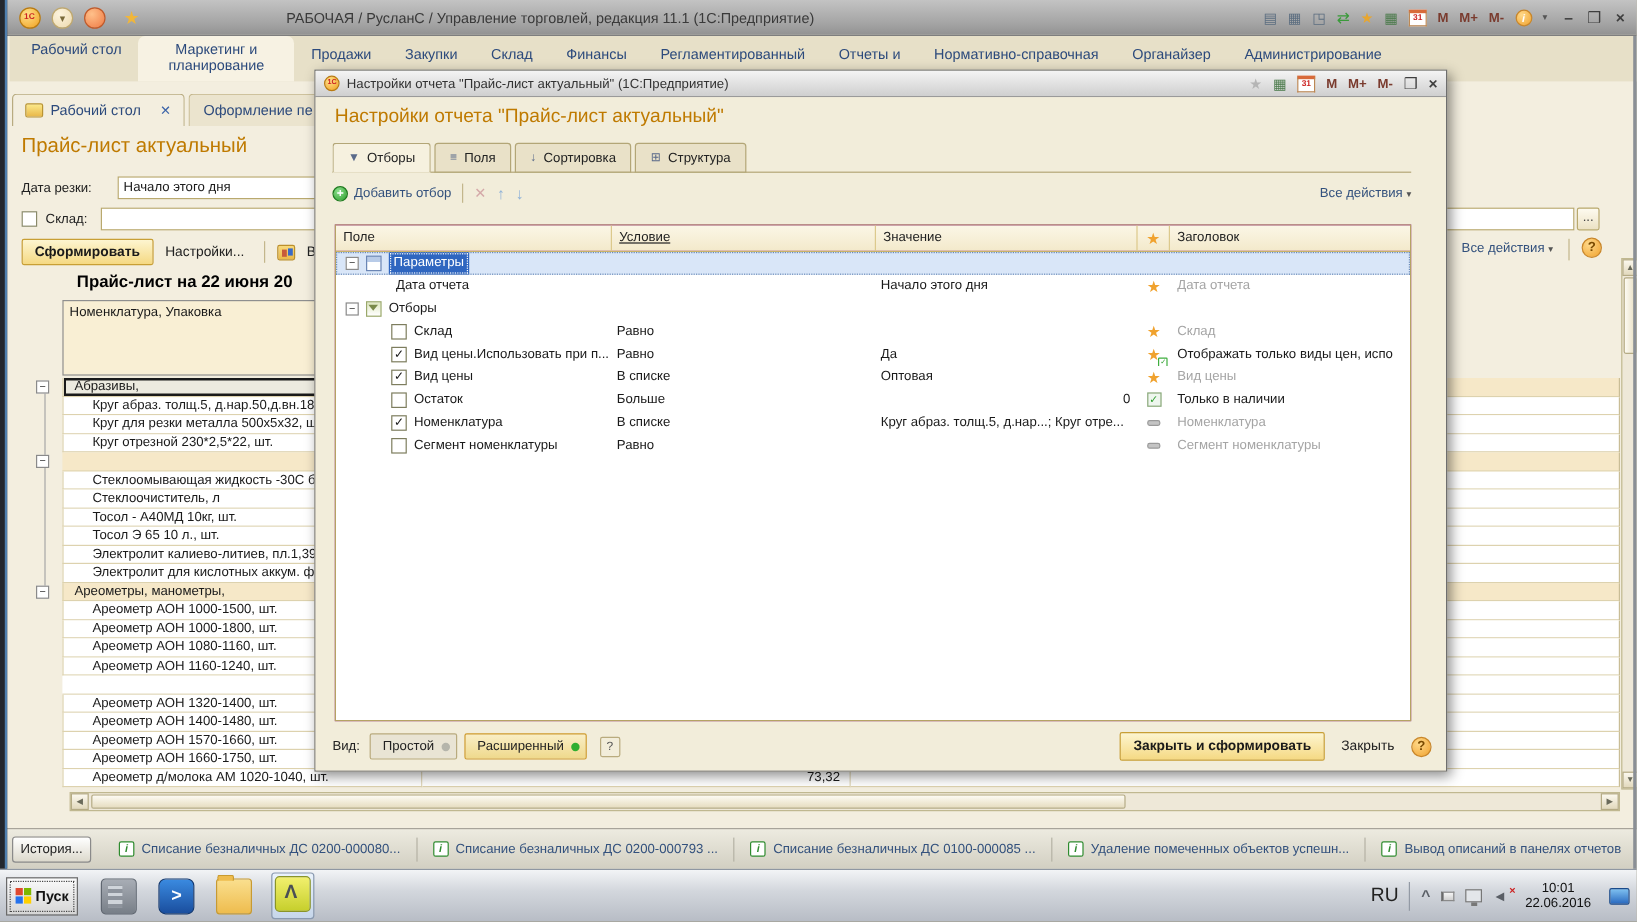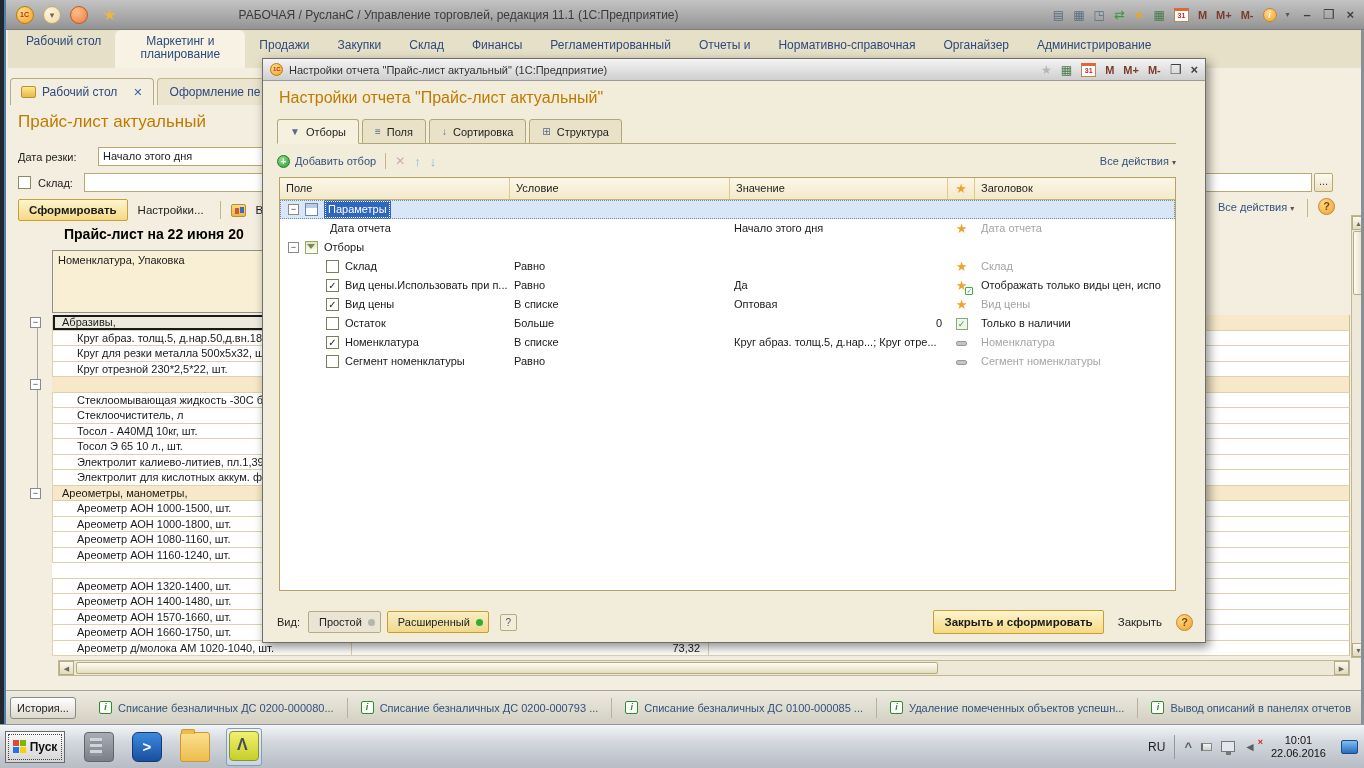--- a/index.html
+++ b/index.html
@@ -127,21 +127,21 @@
 .ticn { font-size:10px; color:#5a6a8a; }
 .dlgtabline { position:absolute; left:14px; width:899px; top:62px; border-top:1px solid #b3a677; z-index:1; }
 .dlgtoolbar { position:absolute; left:14px; top:68px; width:899px; height:24px; display:flex; align-items:center; gap:9px; }
 .addbtn { display:flex; align-items:center; gap:5px; color:#33517d; }
 .plus { width:13px; height:13px; border-radius:50%; background:radial-gradient(circle at 35% 30%,#8ce08c,#2e9e2e); border:1px solid #1e7a1e; color:#fff; font-style:normal; font-weight:bold; font-size:10px; line-height:12px; text-align:center; }
 .tsep { width:1px; height:16px; background:#c3b68b; }
 .delico { color:#d4a8a8; font-size:12px; font-weight:bold; }
 .arrv { color:#8fb2d8; font-size:13px; font-weight:bold; }
 .aadlg { margin-left:auto; }
 
-.dlgtable { position:absolute; left:16px; top:96px; width:897px; height:414px; border:1px solid #b5a264; background:#a21caf; }
+.dlgtable { position:absolute; left:16px; top:106px; width:897px; height:414px; border:1px solid #b5a264; background:#a21caf; }
 #dlg-thead { display:flex; height:22px; background:linear-gradient(#fbf6e6,#f3e9cb); border-bottom:1px solid #c9b267; }
 .hcell { padding:4px 6px; font-size:11px; color:#222; border-right:1px solid #dcc98c; overflow:hidden; white-space:nowrap; }
 .hcell:last-child { border-right:none; }
 .hcell.starh { color:#f0a22e; text-align:center; padding:3px 0; font-size:13px; }
 #dlg-tbody { position:absolute; left:0; top:22px; right:0; bottom:0; overflow:hidden; background:#fff; }
 .drow { display:flex; height:19px; line-height:19px; font-size:11px; white-space:nowrap; }
 .drow.sel { background:#d9e6f8; outline:1px dotted #6a8ab8; outline-offset:-1px; }
 .dc { overflow:hidden; flex:none; }
 .c0 { display:flex; align-items:center; gap:6px; }
 .dexp { width:11px; height:11px; border:1px solid #8a8a8a; background:#fff; font-size:9px; line-height:8px; text-align:center; color:#333; flex:none; }
@@ -189,21 +189,21 @@
 .tico { width:30px; height:30px; margin:0 9px; border-radius:4px; display:inline-block; }
 .tico.mgmt { background:linear-gradient(#a8adb5,#787f88); border:1px solid #5f6670; position:relative; }
 .tico.mgmt::after { content:""; position:absolute; left:5px; top:5px; width:12px; height:18px; background:repeating-linear-gradient(#cfd4da 0 3px,#8d939c 3px 6px); }
 .tico.ps { background:linear-gradient(#3a8ae0,#1a4e9e); border:1px solid #143a72; color:#fff; font-weight:bold; font-size:15px; text-align:center; line-height:27px; border-radius:6px; }
 .tico.folder { background:linear-gradient(#fadf8e,#eebc4e); border:1px solid #c89a30; position:relative; border-radius:3px; }
 .tico.folder::before { content:""; position:absolute; left:0; top:-4px; width:12px; height:4px; background:#eebc4e; border:1px solid #c89a30; border-bottom:none; border-radius:2px 2px 0 0; }
 .ticoframe { padding:2px; border:1px solid #8a9ab0; background:linear-gradient(#eaf2fb,#c6d6ea); border-radius:3px; margin:0 7px; display:inline-block; }
 .tico.onec { margin:0; background:linear-gradient(#f2f06e,#c6cf2c); border:1px solid #8a9428; position:relative; }
 .tico.onec::before { content:"Λ"; position:absolute; left:7px; top:4px; font-size:16px; font-weight:bold; color:#4a4f55; }
 .tray { margin-left:auto; display:flex; align-items:center; gap:9px; padding-right:6px; }
-.lang { font-size:12px; color:#222; }
+.lang { font-size:16px; color:#222; }
 .traysep { width:1px; height:24px; background:#939aa5; }
 .trayico { color:#5a5f66; font-size:12px; position:relative; }
 .trayico.chv { font-weight:bold; font-size:13px; }
 .flagico { width:11px; height:8px; background:linear-gradient(#f5f5f5,#cfcfcf); border:1px solid #8a8a8a; border-left:2px solid #6a6a6a; display:inline-block; }
 .netico { width:14px; height:11px; border:1px solid #777; background:#e3e6ea; display:inline-block; position:relative; }
 .netico::after { content:""; position:absolute; left:4px; bottom:-4px; width:5px; height:3px; background:#777; }
 .mute i { position:absolute; right:-7px; top:-3px; color:#cc2222; font-style:normal; font-size:9px; font-weight:bold; }
 .clock { text-align:center; font-size:11px; line-height:13px; color:#111; margin:0 6px; }
 .bluemon { width:17px; height:14px; background:linear-gradient(#7ec0f0,#2a6ac0); border:1px solid #1a4a8a; border-radius:2px; }
 
@@ -522,21 +522,21 @@
         <span class="delico">✕</span>
         <span class="arrv">↑</span>
         <span class="arrv">↓</span>
         <span class="allactions aadlg">
           <span>Все действия</span><span class="dn">▾</span>
         </span>
       </div>
       <div class="dlgtable">
         <div id="dlg-thead">
             <div class="hcell" style="width: 230px;">Поле</div>
-            <div class="hcell" style="width: 220px;">Условие</div>
+            <div class="hcell" style="width: 220px; text-decoration: underline;">Условие</div>
             <div class="hcell" style="width: 218px;">Значение</div>
             <div class="hcell starh" style="width: 27px;">★</div>
             <div class="hcell" style="width: 186px;">Заголовок</div>
           </div>
         <div id="dlg-tbody">
             <div class="drow sel">
               <div class="dc c0" style="width: 230px; padding-left: 8px;">
                 <span class="dexp">−</span>
                 <span class="micon parameters"></span>
                 <span class="chip">Параметры</span>

